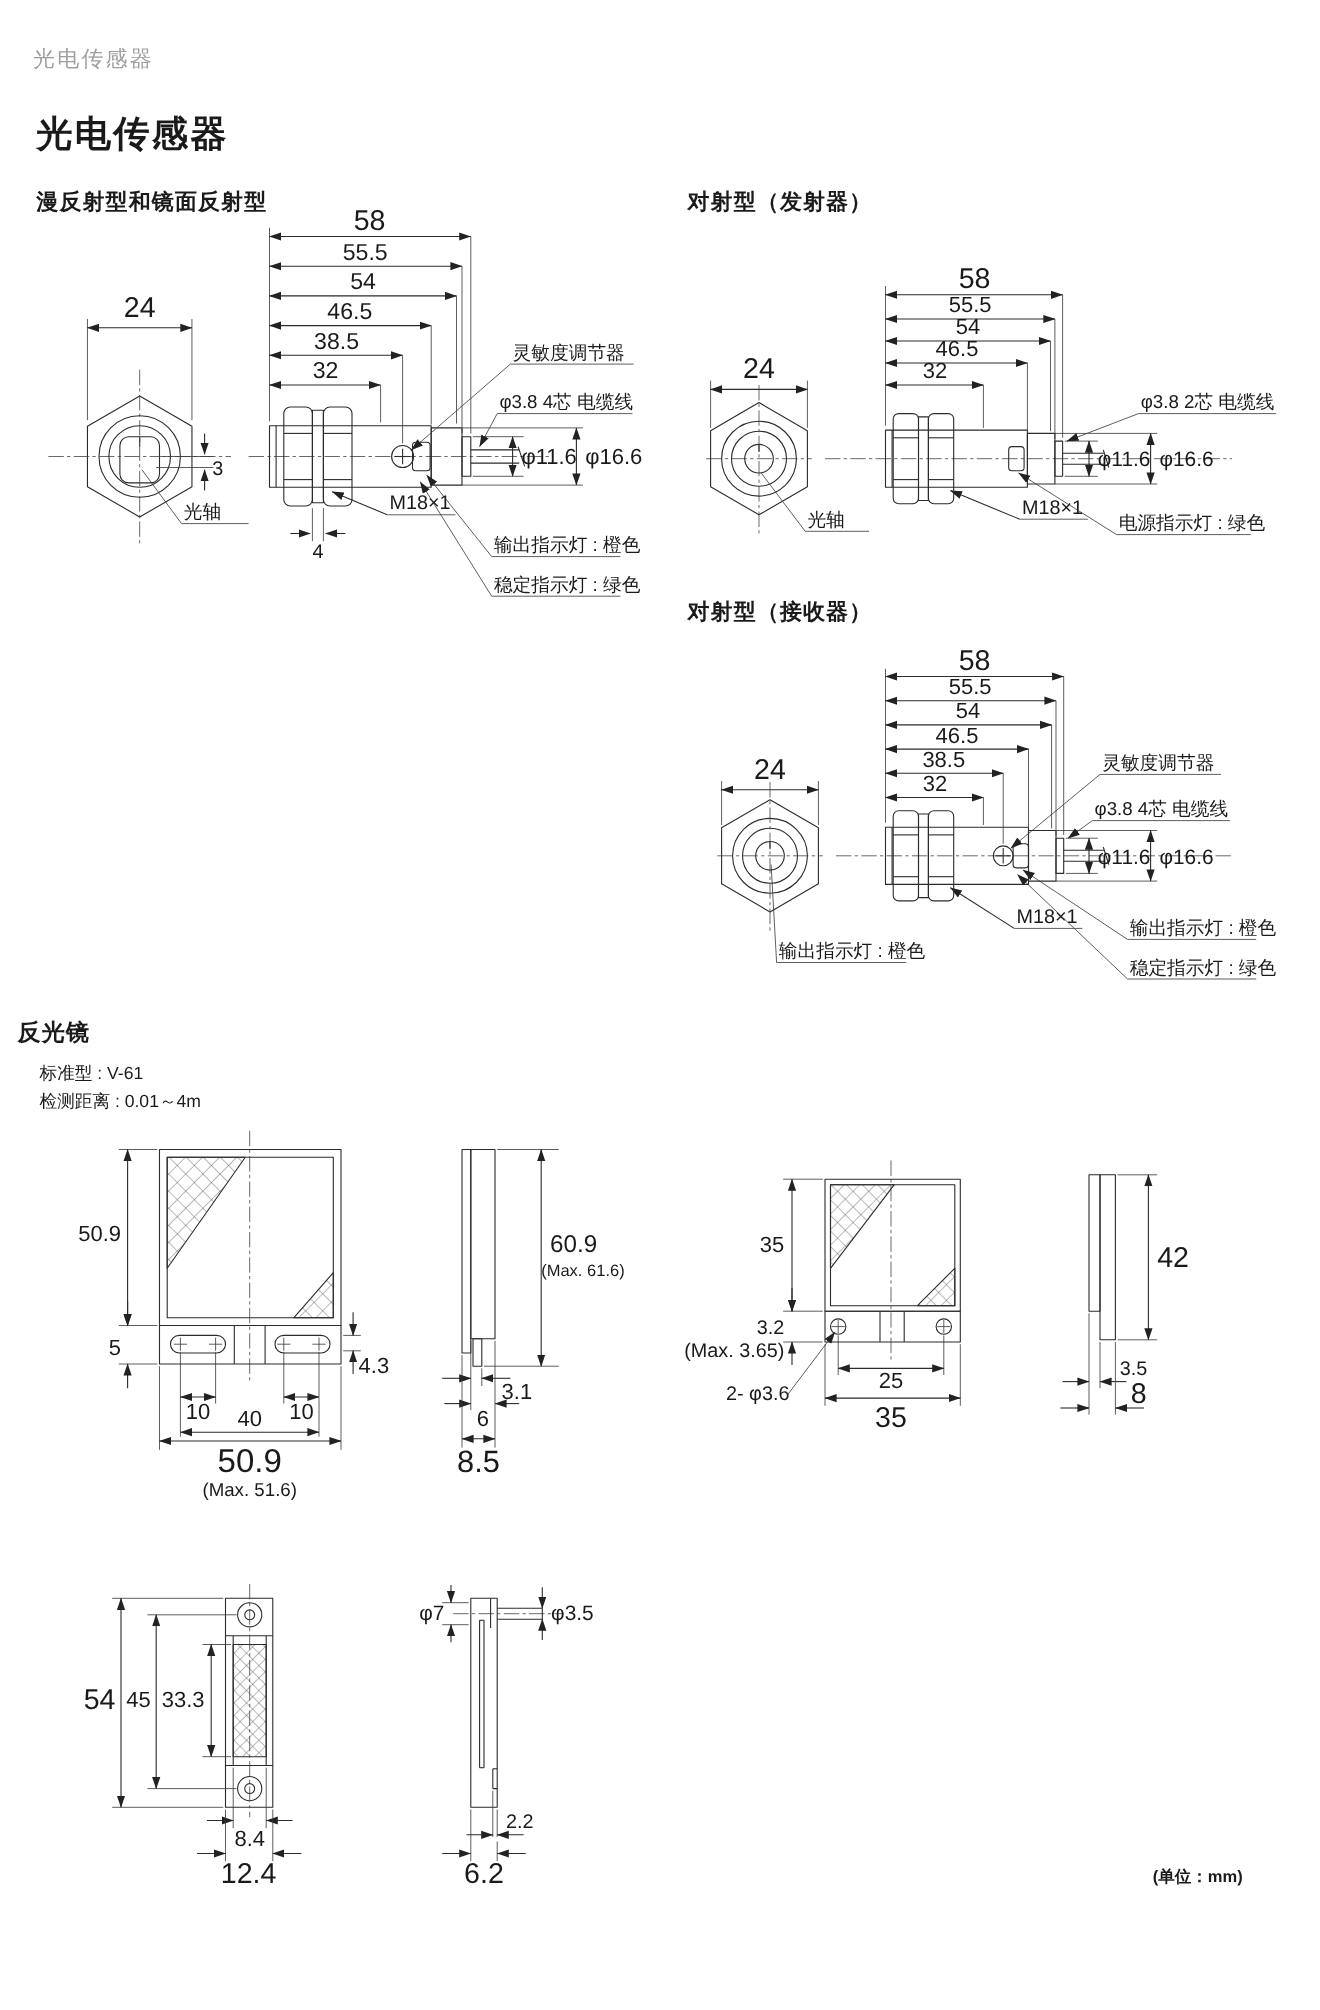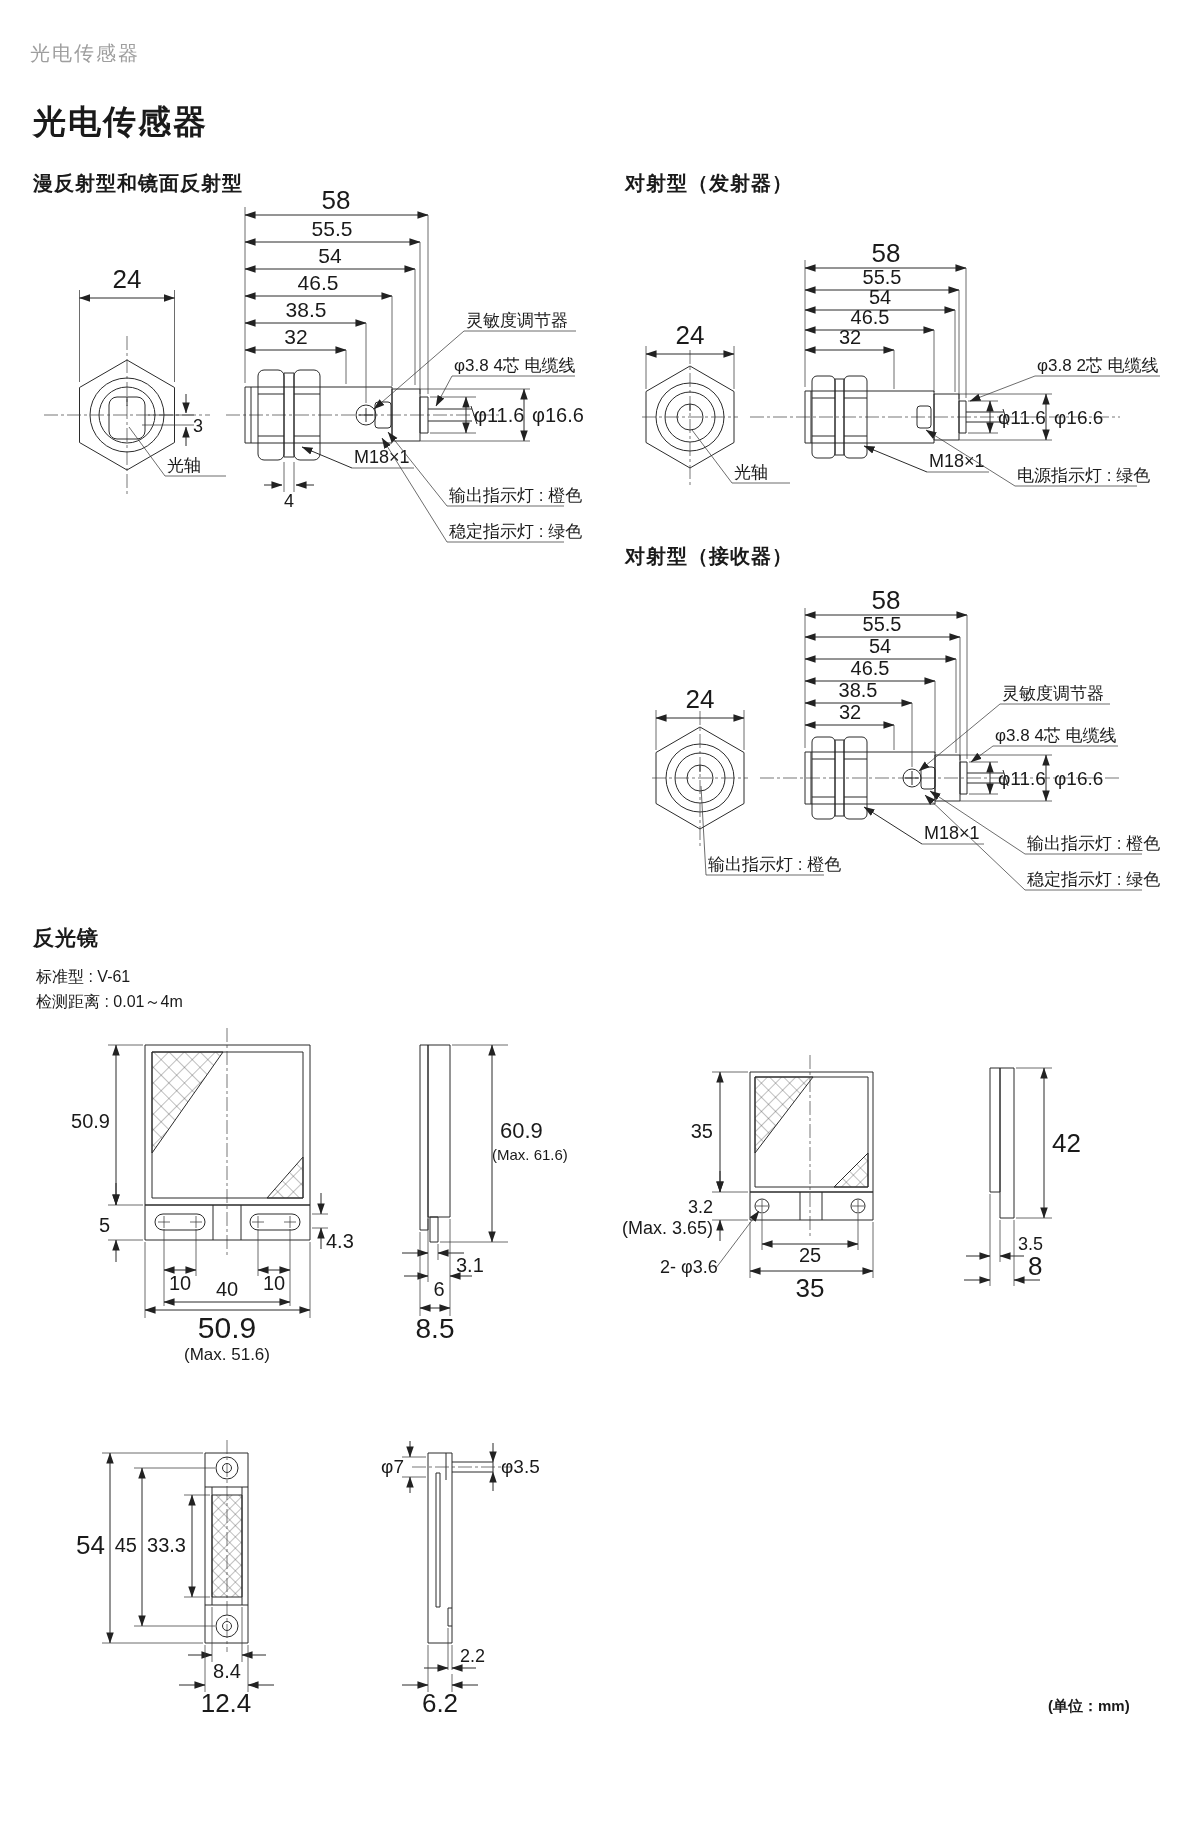--- a/index.html
+++ b/index.html
@@ -289,21 +289,21 @@
       <text class="d18" x="284" y="249">M18×1</text>
       <line class="thin" x1="385" y1="264" x2="290" y2="201" marker-end="url(#arC)"></line>
       <line class="thin" x1="385" y1="264" x2="502" y2="264"></line>
       <text class="d17" x="387" y="259">输出指示灯 : 橙色</text>
       <line class="thin" x1="385" y1="300" x2="285" y2="205" marker-end="url(#arC)"></line>
       <line class="thin" x1="385" y1="300" x2="502" y2="300"></line>
       <text class="d17" x="387" y="295">稳定指示灯 : 绿色</text>
     </g>
   </svg>
 
-  <div class="abs h3" style="left:33px;top:924px">反光镜</div>
+  <div class="abs h3" style="left:16px;top:924px">反光镜</div>
 
   <div class="abs spec" style="left:36px;top:964px">
     <div>标准型 : V-61</div>
     <div>检测距离 : 0.01～4m</div>
   </div>
 
   <svg style="left:60px;top:1020px" width="560" height="355" viewBox="0 0 560 355">
     <defs>
       <marker id="arD" viewBox="0 0 10 8" refX="9.6" refY="4" markerWidth="11" markerHeight="9" orient="auto-start-reverse" markerUnits="userSpaceOnUse">
         <path d="M0 0.6 L10 4 L0 7.4 Z" style="fill:#222;stroke:none"></path>

